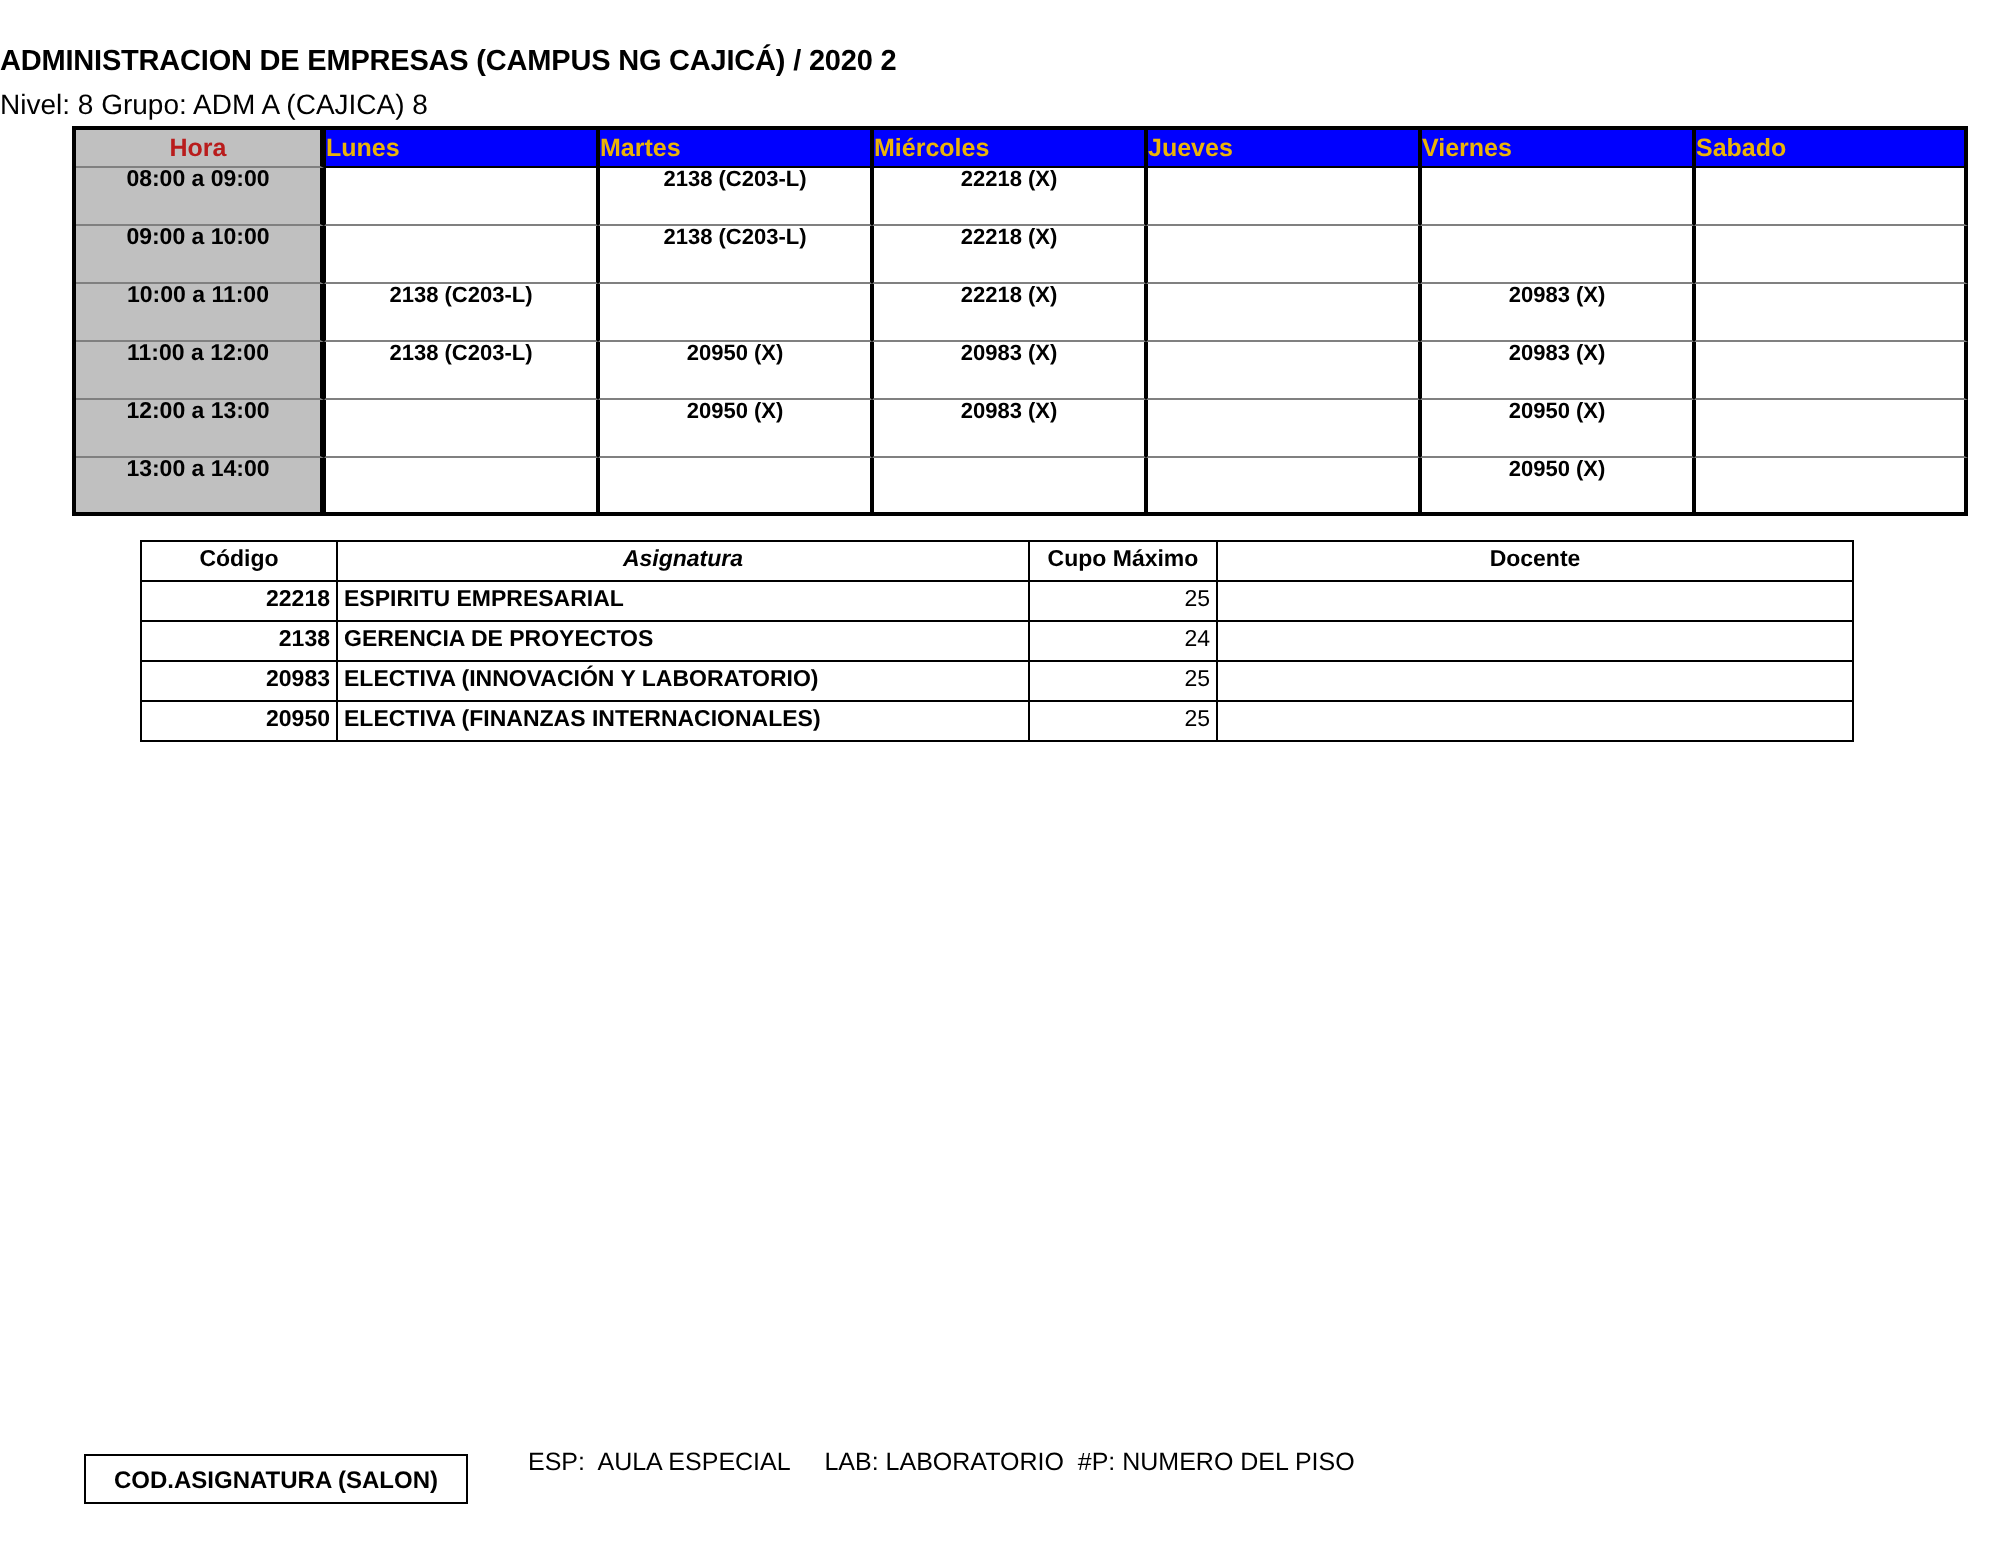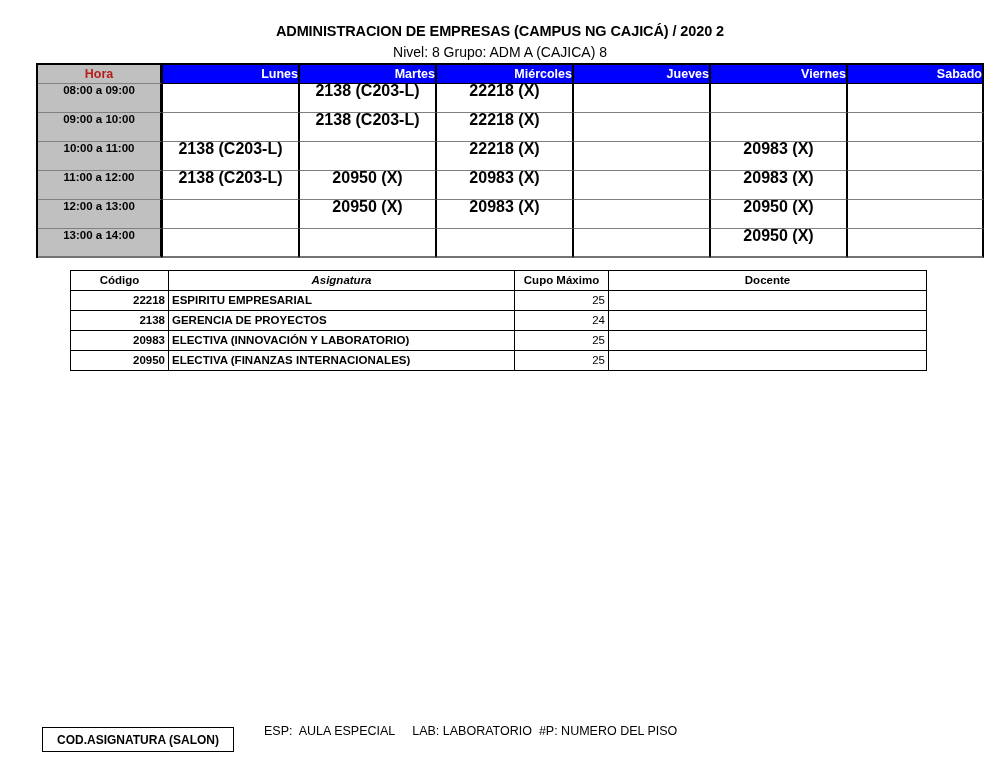--- a/index.html
+++ b/index.html
@@ -15,21 +15,20 @@
     position: relative;
     overflow: hidden;
   }
 
   
   #title-block {
     position: absolute;
     left: 0;
     top: 22px;
     width: 1000px;
-    text-align: center;
   }
   #main-title {
     font-size: 14.5px;
     font-weight: bold;
     line-height: 18px;
     letter-spacing: -0.1px;
   }
   #sub-title {
     font-size: 14px;
     font-weight: normal;
@@ -65,24 +64,24 @@
     font-size: 12.5px;
     font-weight: bold;
     text-align: center;
     border-right: 2px solid #000000;
     border-bottom: 1px solid #808080;
     line-height: 18px;
   }
   th.day-head {
     height: 18px;
     background: #0000ff;
-    color: #ffffff;
+    color: #eab308;
     font-size: 12.5px;
     font-weight: bold;
-    text-align: right;
+    text-align: left;
     line-height: 18px;
     border-right: 1px solid #000000;
     border-left: 1px solid #000000;
     border-bottom: 1px solid #000000;
   }
   th.day-head.last {
     border-right: 2px solid #000000;
   }
   
   td.hora-cell {
@@ -93,37 +92,37 @@
     text-align: center;
     border-right: 2px solid #000000;
     border-bottom: 1px solid #808080;
     padding-top: 4px;
     line-height: 13px;
     box-sizing: border-box;
   }
   td.slot {
     height: 29px;
     background: #ffffff;
-    font-size: 16px;
+    font-size: 11px;
     font-weight: bold;
     text-align: center;
     border-right: 1px solid #000000;
     border-left: 1px solid #000000;
     border-bottom: 1px solid #808080;
     padding-top: 4px;
     line-height: 13px;
     box-sizing: border-box;
     white-space: nowrap;
   }
   td.slot.last {
     border-right: 2px solid #000000;
   }
   tr.last-row td.hora-cell,
   tr.last-row td.slot {
-    border-bottom: 2px solid #737373;
+    border-bottom: 2px solid #000000;
   }
 
   
   #courses-wrap {
     position: absolute;
     left: 70px;
     top: 270px;
   }
   table.courses {
     border-collapse: collapse;

